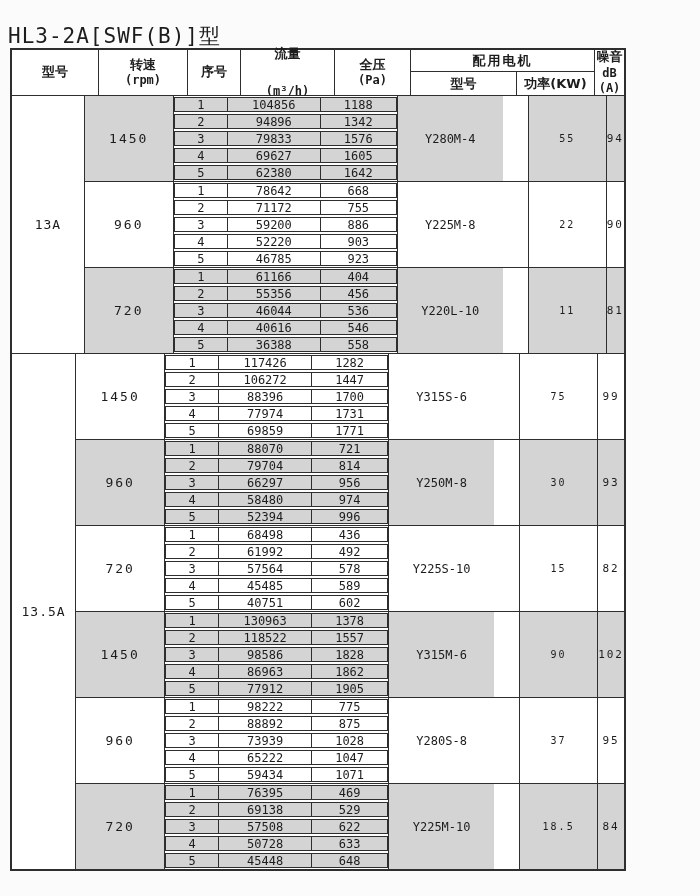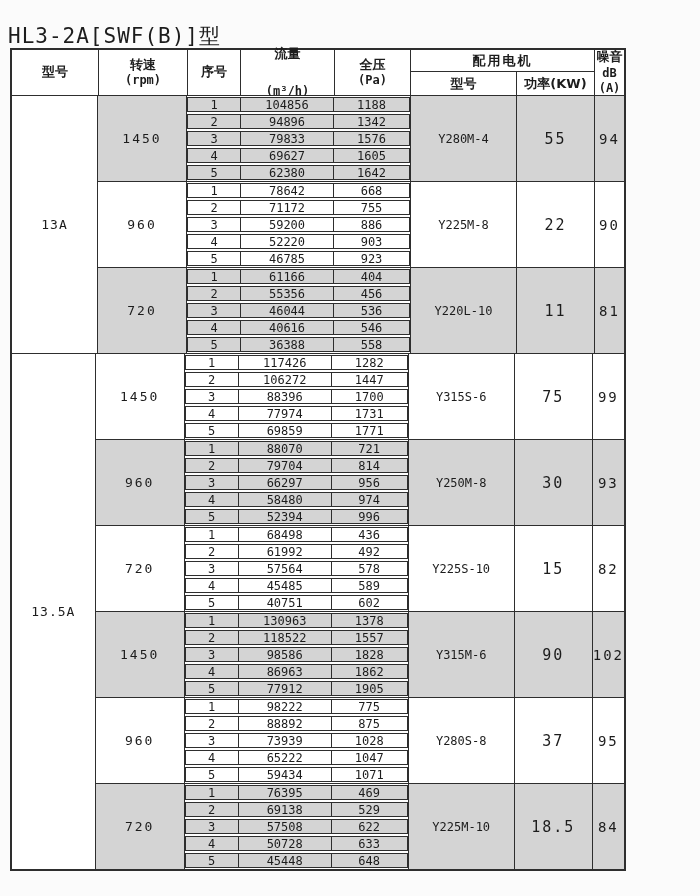--- a/index.html
+++ b/index.html
@@ -71,25 +71,25 @@
   .strip > div { display: flex; align-items: center; justify-content: center; font-size: 12px; line-height: 1; }
   .c-seq   { width: 52px; }
   .c-flow  { width: 93px; border-left: 1px solid var(--bdr, #2e2e2e); }
   .c-press { flex: 1;     border-left: 1px solid var(--bdr, #2e2e2e); }
   .motor-cell {
     width: 106px; display: flex; align-items: center; justify-content: center;
     font-size: 12px; border-left: 1px solid var(--bdr, #2e2e2e);
   }
   .power-cell {
     width: 78px; display: flex; align-items: center; justify-content: center;
-    font-size: 15px; letter-spacing: 2px; border-left: 1px solid var(--bdr, #2e2e2e);
+    font-size: 10px; letter-spacing: 2px; border-left: 1px solid var(--bdr, #2e2e2e); margin-left: 25px;
   }
   .noise-cell {
     flex: 1; display: flex; align-items: center; justify-content: center;
-    font-size: 14px; letter-spacing: 2px; border-left: 1px solid var(--bdr, #2e2e2e);
+    font-size: 11px; letter-spacing: 2px; border-left: 1px solid var(--bdr, #2e2e2e);
   }
   .shaded .speed-cell, .shaded .motor-cell, .shaded .power-cell,
   .shaded .noise-cell, .shaded .strip { background: var(--shaded, #d4d4d4); }
 </style>
 </head>
 <body style="background: rgb(251, 251, 251);">
 
 <div class="title">HL3-2A[SWF(B)]型</div>
 
 <div class="table">

